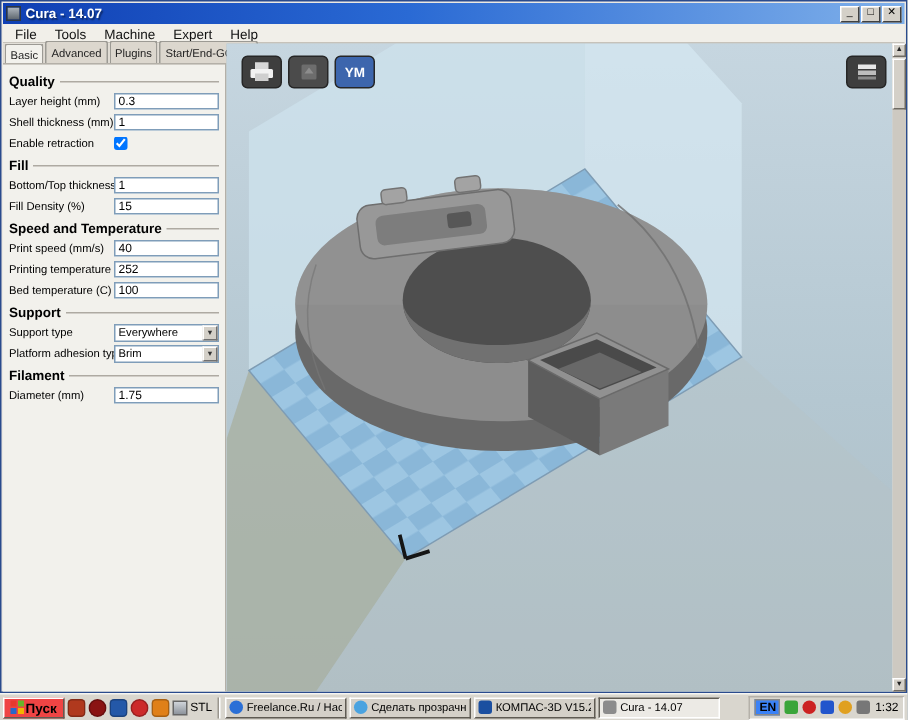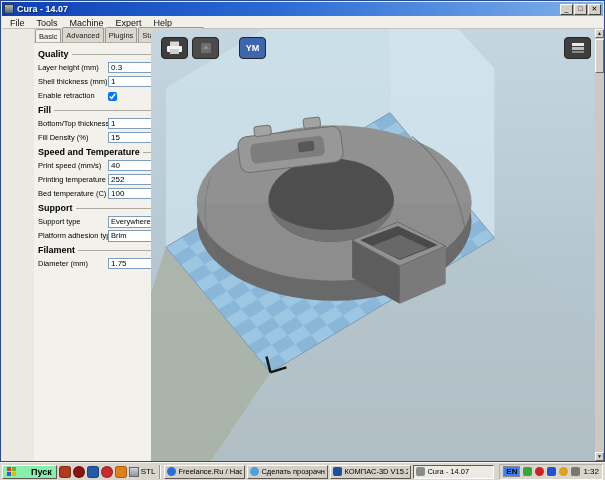--- a/index.html
+++ b/index.html
@@ -15,21 +15,21 @@
   .title { color:#fff; font-size:9px; font-weight:bold; flex:1; text-shadow:1px 1px 1px rgba(0,0,0,.45); }
   .winbtns { display:flex; gap:1px; }
   .winbtn { width:13px; height:11px; background:#d4d0c8; border:1px solid; border-color:#fff #404040 #404040 #fff;
     font-size:7px; line-height:8px; text-align:center; padding:0; font-family:inherit; }
 
   .menubar { position:absolute; left:1px; top:15px; right:1px; height:13px; background:#f1efe9;
     border-bottom:1px solid #c6c2ba; display:flex; align-items:flex-end; padding-left:2px; }
   .menuitem { font-size:9px; padding:0 6px; color:#111; }
 
   
-  .sidepanel { position:absolute; left:1px; top:28px; width:149px; bottom:0; background:#f2f1ec; border-right:1px solid #b4b0a8;margin-left:32px; }
+  .sidepanel { position:absolute; left:1px; top:28px; width:149px; bottom:0; background:#f2f1ec; border-right:1px solid #b4b0a8; }
   .tabs { display:flex; height:14px; align-items:flex-end; background:#e0dcd4; padding-left:1px; border-bottom:1px solid #b4b0a8; }
   .tab { font-size:7.5px; padding:1px 3px; border:1px solid #9c9a94; border-bottom:none; background:#dcd7ce;
     margin-right:1px; border-radius:2px 2px 0 0; color:#222; height:15px; white-space:nowrap; font-family:inherit; }
   .tab.active { background:#f2f1ec; height:13px; }
   .sections { padding:3px 4px 0 4px; }
   .shead { display:flex; align-items:center; gap:3px; margin:3px 0 2px; }
   .stitle { font-size:9px; font-weight:bold; }
   .srule { flex:1; height:1px; background:#aeaaa2; }
   .frow { display:flex; align-items:center; height:13px; margin-bottom:1px; }
   .flabel { font-size:7.5px; flex:1; color:#000; white-space:nowrap; overflow:hidden; }
@@ -53,21 +53,21 @@
   .vscroll { position:absolute; right:0; top:28px; width:9px; bottom:0; background:#cdc9c1; }
   .sbtn { position:absolute; left:0; width:9px; height:9px; background:#d4d0c8; border:1px solid;
     border-color:#fff #6e6a62 #6e6a62 #fff; font-size:5px; text-align:center; line-height:7px; color:#222; padding:0; font-family:inherit; }
   .sbtn.up { top:0; } .sbtn.down { bottom:0; }
   .sthumb { position:absolute; left:0; top:10px; width:9px; height:34px; background:#d4d0c8; border:1px solid;
     border-color:#fff #6e6a62 #6e6a62 #fff; }
 
   
   .taskbar { position:absolute; left:0; bottom:0; width:605px; height:18px; background:#d9d6ce;
     border-top:1px solid #f6f5f1; display:flex; align-items:center; padding:0 2px; gap:2px; }
-  .startbtn { height:14px; display:flex; align-items:center; gap:15px; padding:0 4px; background:#86efac;
+  .startbtn { height:14px; display:flex; align-items:center; gap:1px; padding:0 4px; background:#ef4444;
     border:1px solid; border-color:#fff #5f5b53 #5f5b53 #fff; font-size:9px; font-weight:bold; font-family:inherit; flex:none; }
   .winflag { display:grid; grid-template-columns:4px 4px; grid-template-rows:4px 4px; gap:1px; }
   .winflag i { display:block; }
   .qlaunch { display:flex; align-items:center; gap:2px; flex:none; }
   .qicon { width:12px; height:12px; border-radius:3px; border:1px solid rgba(0,0,0,.25); flex:none; }
   .stl { font-size:8px; display:flex; align-items:center; gap:2px; flex:none; }
   .stlicon { width:10px; height:10px; background:linear-gradient(#cfd4da,#8d949c); border:1px solid #666; }
   .tsep { width:1px; height:14px; background:#9a968e; margin:0 2px; box-shadow:1px 0 0 #fff; flex:none; }
   .taskbtn { width:81px; height:14px; display:flex; align-items:center; gap:2px; padding:0 2px; background:#d4d0c8;
     border:1px solid; border-color:#fff #5f5b53 #5f5b53 #fff; font-size:7.5px; overflow:hidden; white-space:nowrap;
@@ -250,21 +250,21 @@
         <rect x="1" y="5" width="15" height="6" rx="1" fill="#f2f2f2"></rect>
         <rect x="4" y="8" width="9" height="5" fill="#cfcfcf"></rect>
       </svg>
     </button>
     <button class="vbtn dim" style="left:41px; top:8px;">
       <svg width="14" height="12" viewBox="0 0 14 12">
         <rect x="2" y="1" width="10" height="10" rx="1" fill="#6d6d6d"></rect>
         <polygon points="7,3 10,7 4,7" fill="#8d8d8d"></polygon>
       </svg>
     </button>
-    <button class="vbtn ym" style="left:88px; top:8px;">
+    <button class="vbtn ym" style="left:72px; top:8px;">
       <span>YM</span>
     </button>
     <button class="vbtn" style="right:4px; top:8px;">
       <svg width="14" height="12" viewBox="0 0 14 12">
         <rect x="1" y="1" width="12" height="3" fill="#e8e8e8"></rect>
         <rect x="1" y="5" width="12" height="3" fill="#bdbdbd"></rect>
         <rect x="1" y="9" width="12" height="2" fill="#8a8a8a"></rect>
       </svg>
     </button>
   </div>

